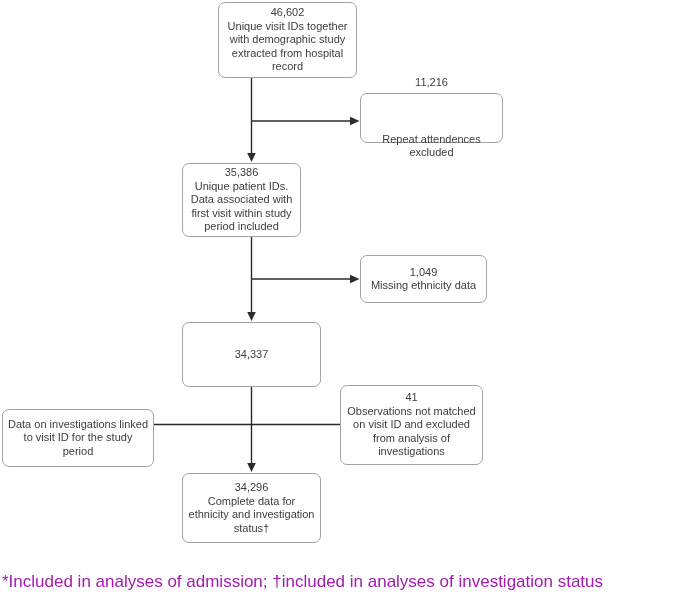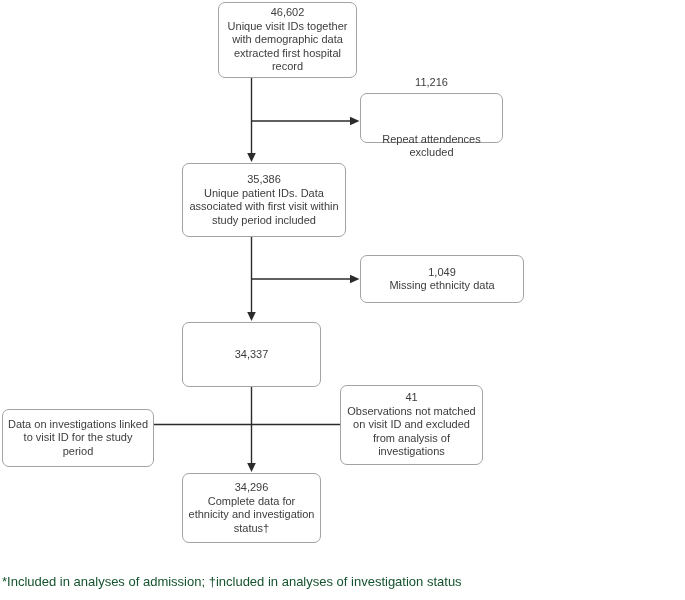--- a/index.html
+++ b/index.html
@@ -36,38 +36,38 @@
     font-size: 11px;
     line-height: 13.5px;
     color: #3c3c3c;
     padding: 2px 4px;
   }
   .node .num { display: block; }
   .node .lbl { display: block; }
 
   
   .n-visits                { left: 182px; top: 2px;   width: 139px; height: 76px; margin-left: 36px; }
-  .n-patients              { left: 182px; top: 163px; width: 164px; height: 74px; }
+  .n-patients              { left: 182px; top: 163px; width: 119px; height: 74px; }
   .n-admission             { left: 182px; top: 322px; width: 139px; height: 65px; text-align: right; }
   .n-investigation-complete{ left: 182px; top: 473px; width: 139px; height: 70px; }
   
   .n-repeat                { left: 360px; top: 93px;  width: 143px; height: 50px; gap: 43px; }
-  .n-missing               { left: 360px; top: 255px; width: 164px; height: 48px; }
+  .n-missing               { left: 360px; top: 255px; width: 127px; height: 48px; }
   .n-unmatched             { left: 340px; top: 385px; width: 143px; height: 80px; }
   
   .n-investigations-src    { left: 2px;   top: 397px; width: 152px; height: 58px; margin-top: 12px; }
 
   .footnote {
     position: absolute;
     left: 2px;
     top: 571px;
     width: 683px;
-    font-size: 13px;
+    font-size: 17px;
     line-height: 21px;
-    color: #14532d;
+    color: #a21caf;
     white-space: nowrap;
   }
 </style>
 </head>
 <body>
 
 <div class="canvas">
 
   <svg class="connectors" viewBox="0 0 685 600" xmlns="http://www.w3.org/2000/svg">
     <g stroke="#2b2b2b" stroke-width="1.4" fill="none">
@@ -85,21 +85,21 @@
       <polygon points="251.5,321 247.2,312 255.8,312"></polygon>
       <polygon points="251.5,472 247.2,463 255.8,463"></polygon>
       <polygon points="359.5,121 350,116.7 350,125.3"></polygon>
       <polygon points="359.5,279 350,274.7 350,283.3"></polygon>
       <polygon points="359.5,424.5 350,420.2 350,428.8"></polygon>
     </g>
   </svg>
 
   <div class="node n-visits">
     <span class="num">46,602</span>
-    <span class="lbl">Unique visit IDs together with demographic data extracted first hospital record</span>
+    <span class="lbl">Unique visit IDs together with demographic study extracted from hospital record</span>
   </div>
 
   <div class="node n-repeat">
     <span class="num">11,216</span>
     <span class="lbl">Repeat attendences excluded</span>
   </div>
 
   <div class="node n-patients">
     <span class="num">35,386</span>
     <span class="lbl">Unique patient IDs. Data associated with first visit within study period included</span>

